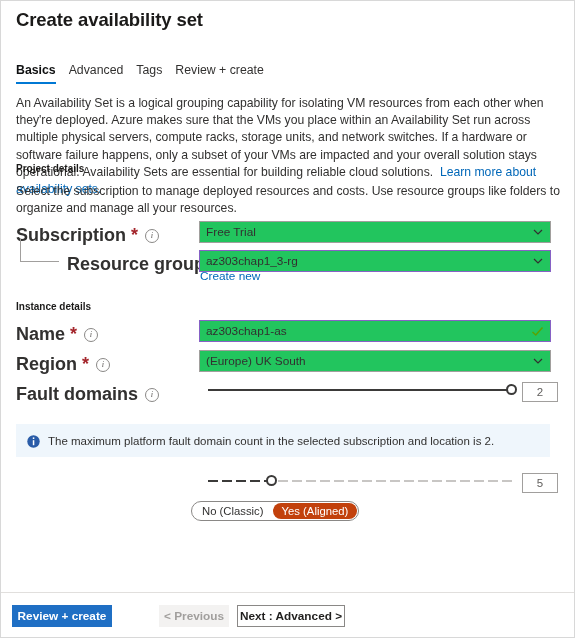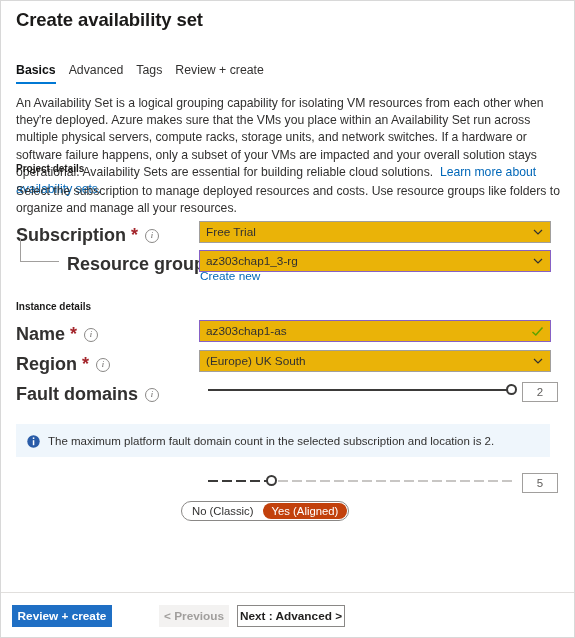--- a/index.html
+++ b/index.html
@@ -129,21 +129,21 @@
     line-height: 12px;
     font-family: "Liberation Serif", serif;
   }
   .field {
     position: absolute;
     left: 198px;
     width: 352px;
     height: 22px;
     box-sizing: border-box;
     border: 1px solid #a19f9d;
-    background: #eab308;
+    background: #22c55e;
     display: flex;
     align-items: center;
     padding: 0 6px;
     font-size: 11.8px;
     color: #323130;
     cursor: pointer;
   }
   .field.focused {
     border-color: #8661c5;
   }
@@ -256,21 +256,21 @@
     flex: none;
     margin-right: 8px;
   }
   .banner-text {
     font-size: 11.5px;
     color: #323130;
   }
   
   .toggle {
     position: absolute;
-    left: 180px;
+    left: 190px;
     top: 500px;
     height: 20px;
     display: flex;
     align-items: center;
     border: 1px solid #8a8886;
     border-radius: 11px;
     padding: 1px;
     box-sizing: border-box;
     background: #ffffff;
   }

